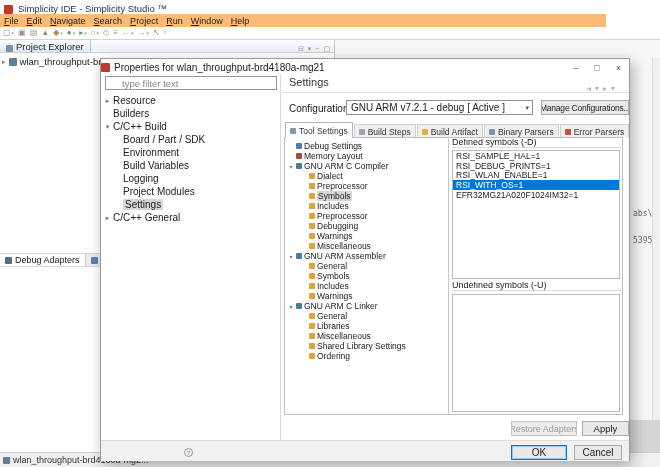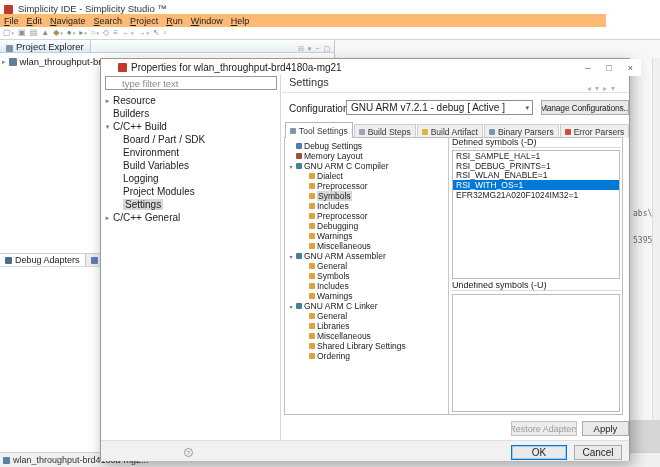--- a/index.html
+++ b/index.html
@@ -39,21 +39,21 @@
   .bp-tabs{display:flex;height:13px;font-size:9px;border-bottom:1px solid #d8d8d8}
   .bp-tab{display:flex;align-items:center;gap:3px;padding:0 5px;border-right:1px solid #c9c9c9;background:#fff}
   .bp-tab .chip{width:7px;height:7px}
   .bp-tab.inactive{background:#ededed;color:#444}
 
   .statusbar{position:absolute;left:0;top:452px;width:660px;height:15px;background:#f0f0f0;border-top:1px solid #cfcfcf;display:flex;align-items:center;gap:3px;padding-left:3px;font-size:9px;color:#333}
   .statusbar .chip{width:7px;height:7px}
 
   
   .dialog{position:absolute;left:100px;top:58px;width:530px;height:403px;background:#fff;border:1px solid #9a9a9a;box-shadow:3px 5px 14px rgba(0,0,0,.30);z-index:10}
-  .dlg-titlebar{position:absolute;left:12px;top:0;width:100%;height:17px;display:flex;align-items:center;gap:4px;padding-left:5px;font-size:10px;color:#222;background:#fff}
+  .dlg-titlebar{position:absolute;left:0;top:0;width:100%;height:17px;display:flex;align-items:center;gap:4px;font-size:10px;color:#222;background:#fff}
   .dlg-icon{width:9px;height:9px;background:#c0392b;border-radius:1px}
   .dlg-winbtns{margin-left:auto;display:flex;gap:16px;margin-right:8px;color:#555}
   .winbtn .glyph{font-size:9px;line-height:9px}
 
   .dlg-filter{position:absolute;left:4px;top:17px;width:172px;height:14px;border:1px solid #999;font-family:"Liberation Sans",sans-serif;font-size:9.5px;padding:0 16px;color:#333;background:#fff}
   .dlg-filter::placeholder{color:#8a8a8a}
   .dlg-tree{position:absolute;left:3px;top:35px;width:175px;font-size:10px}
   .dlg-tree .row{display:flex;align-items:center;height:13px;gap:2px;white-space:nowrap}
   .dlg-tree .row .arrow{width:7px;font-size:7px;color:#777;text-align:center;flex:none}
   .dlg-tree .row.lv1{padding-left:10px}

